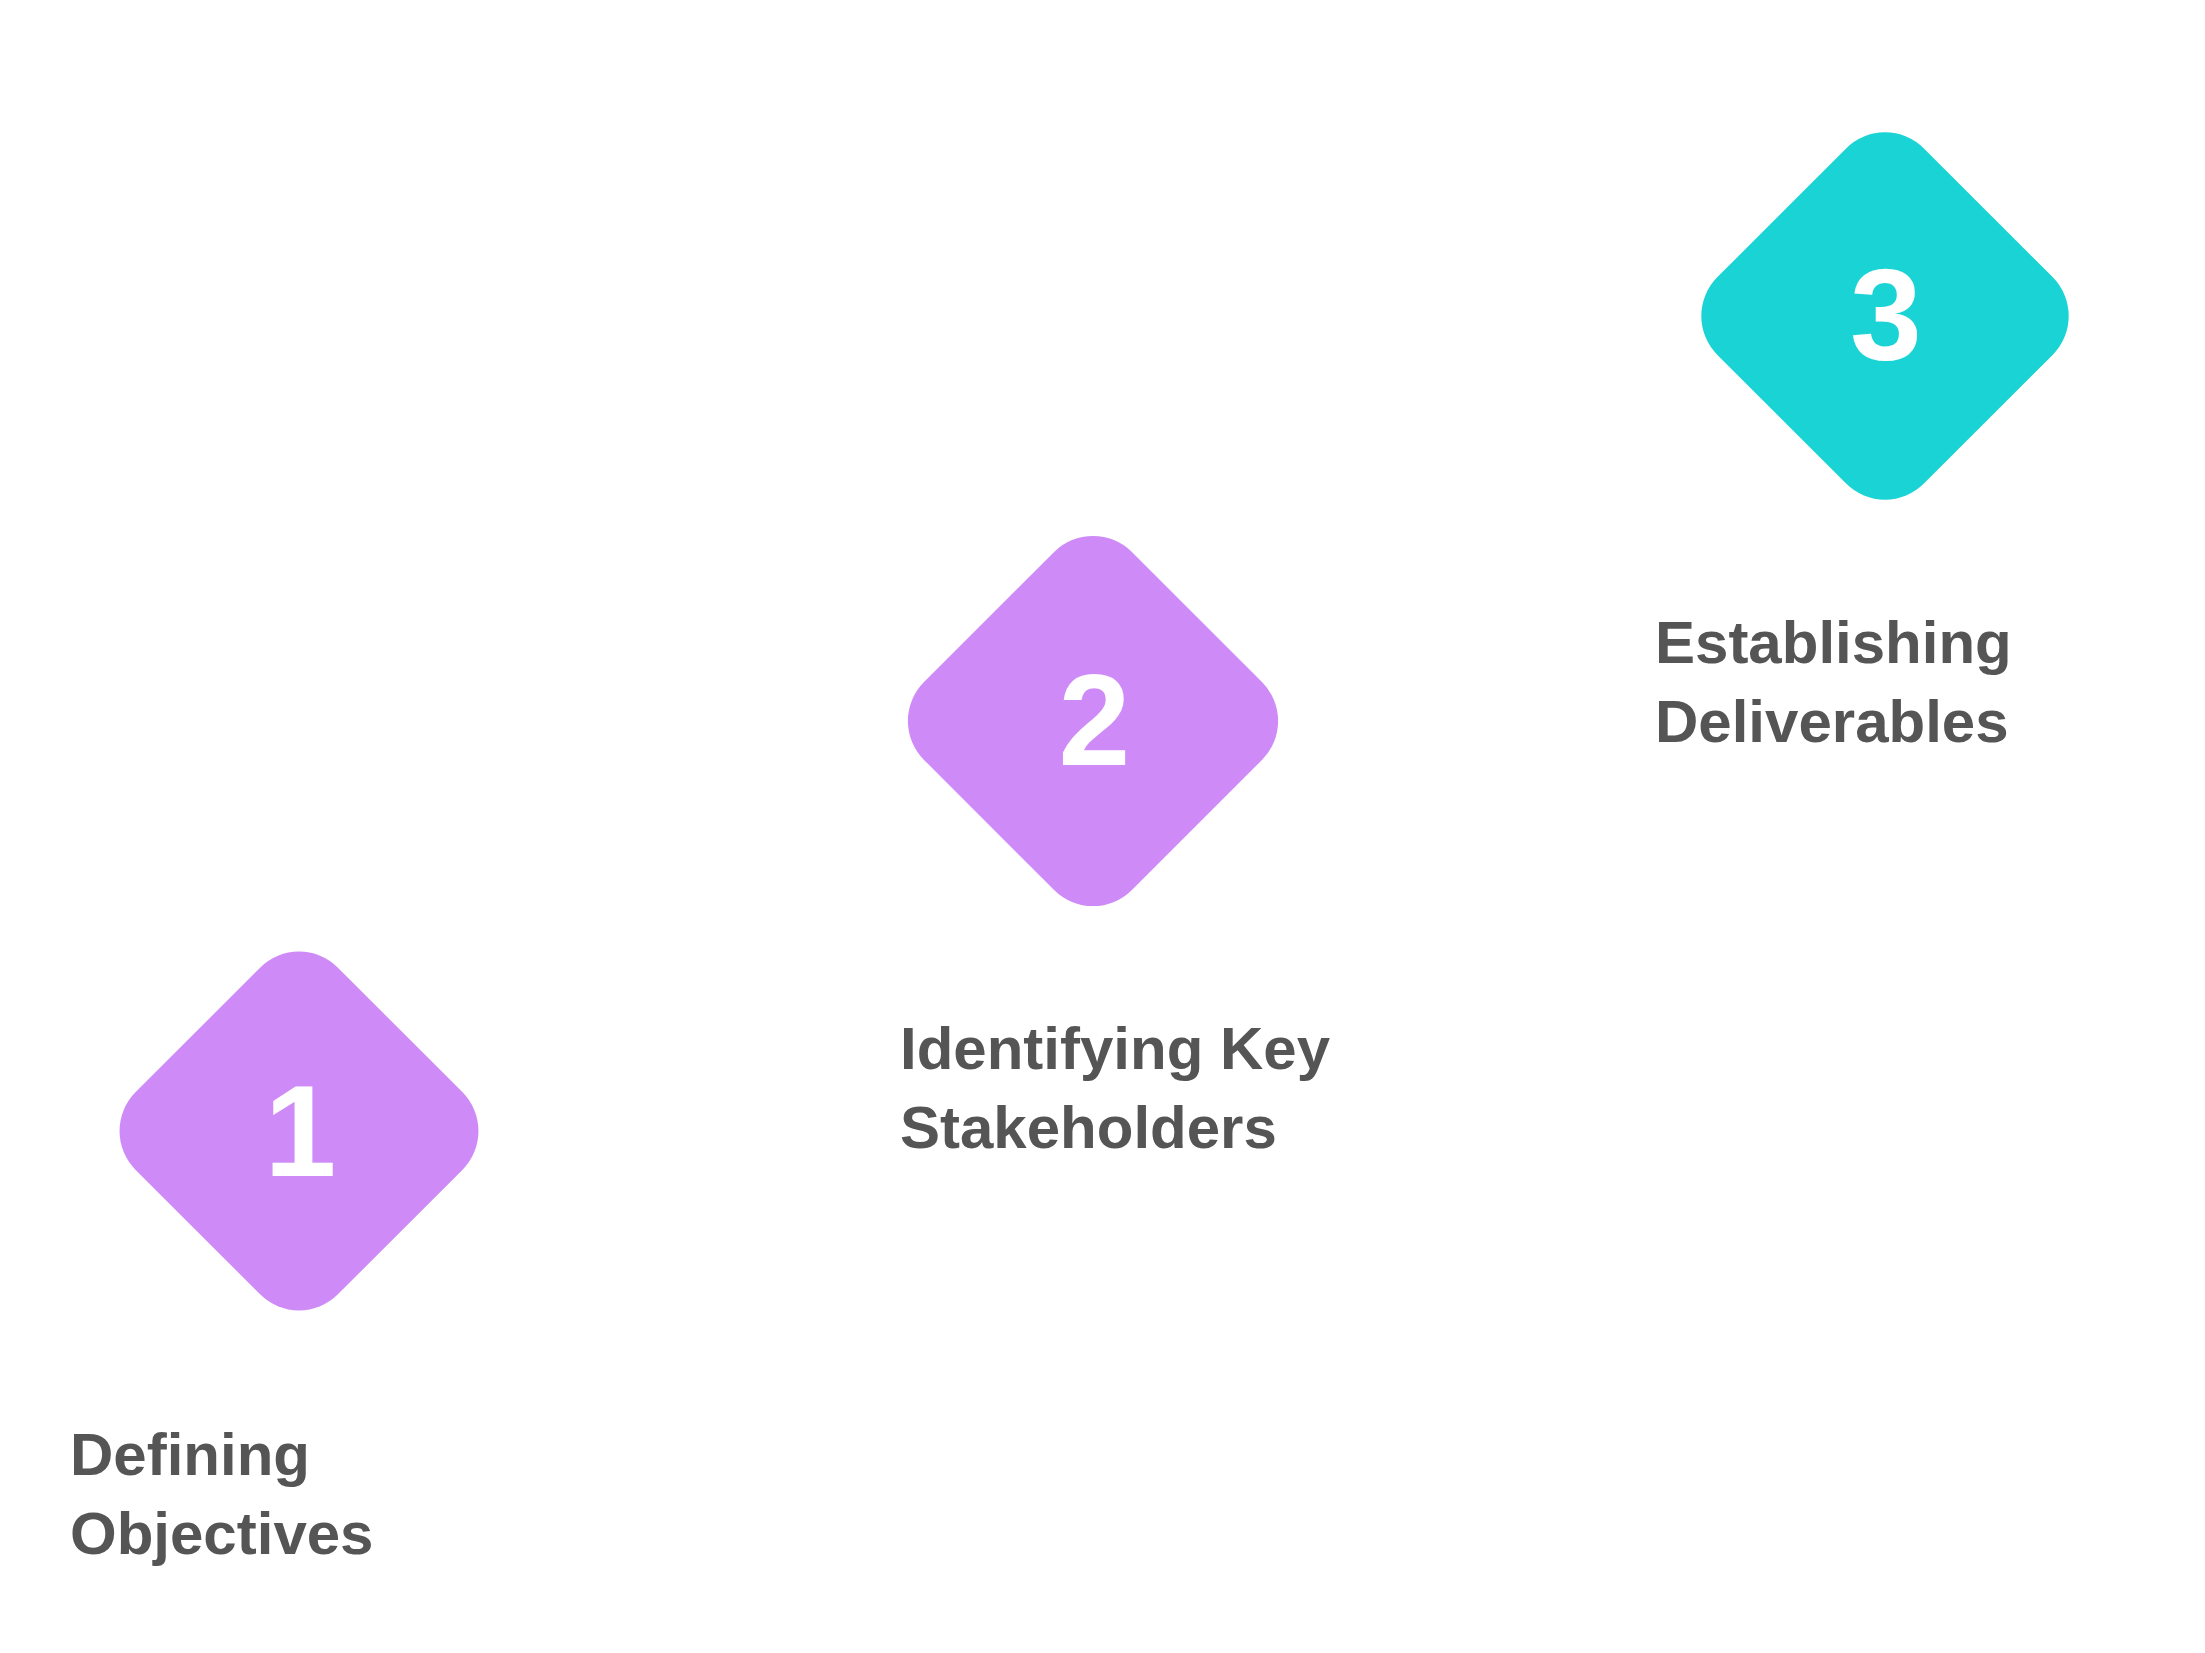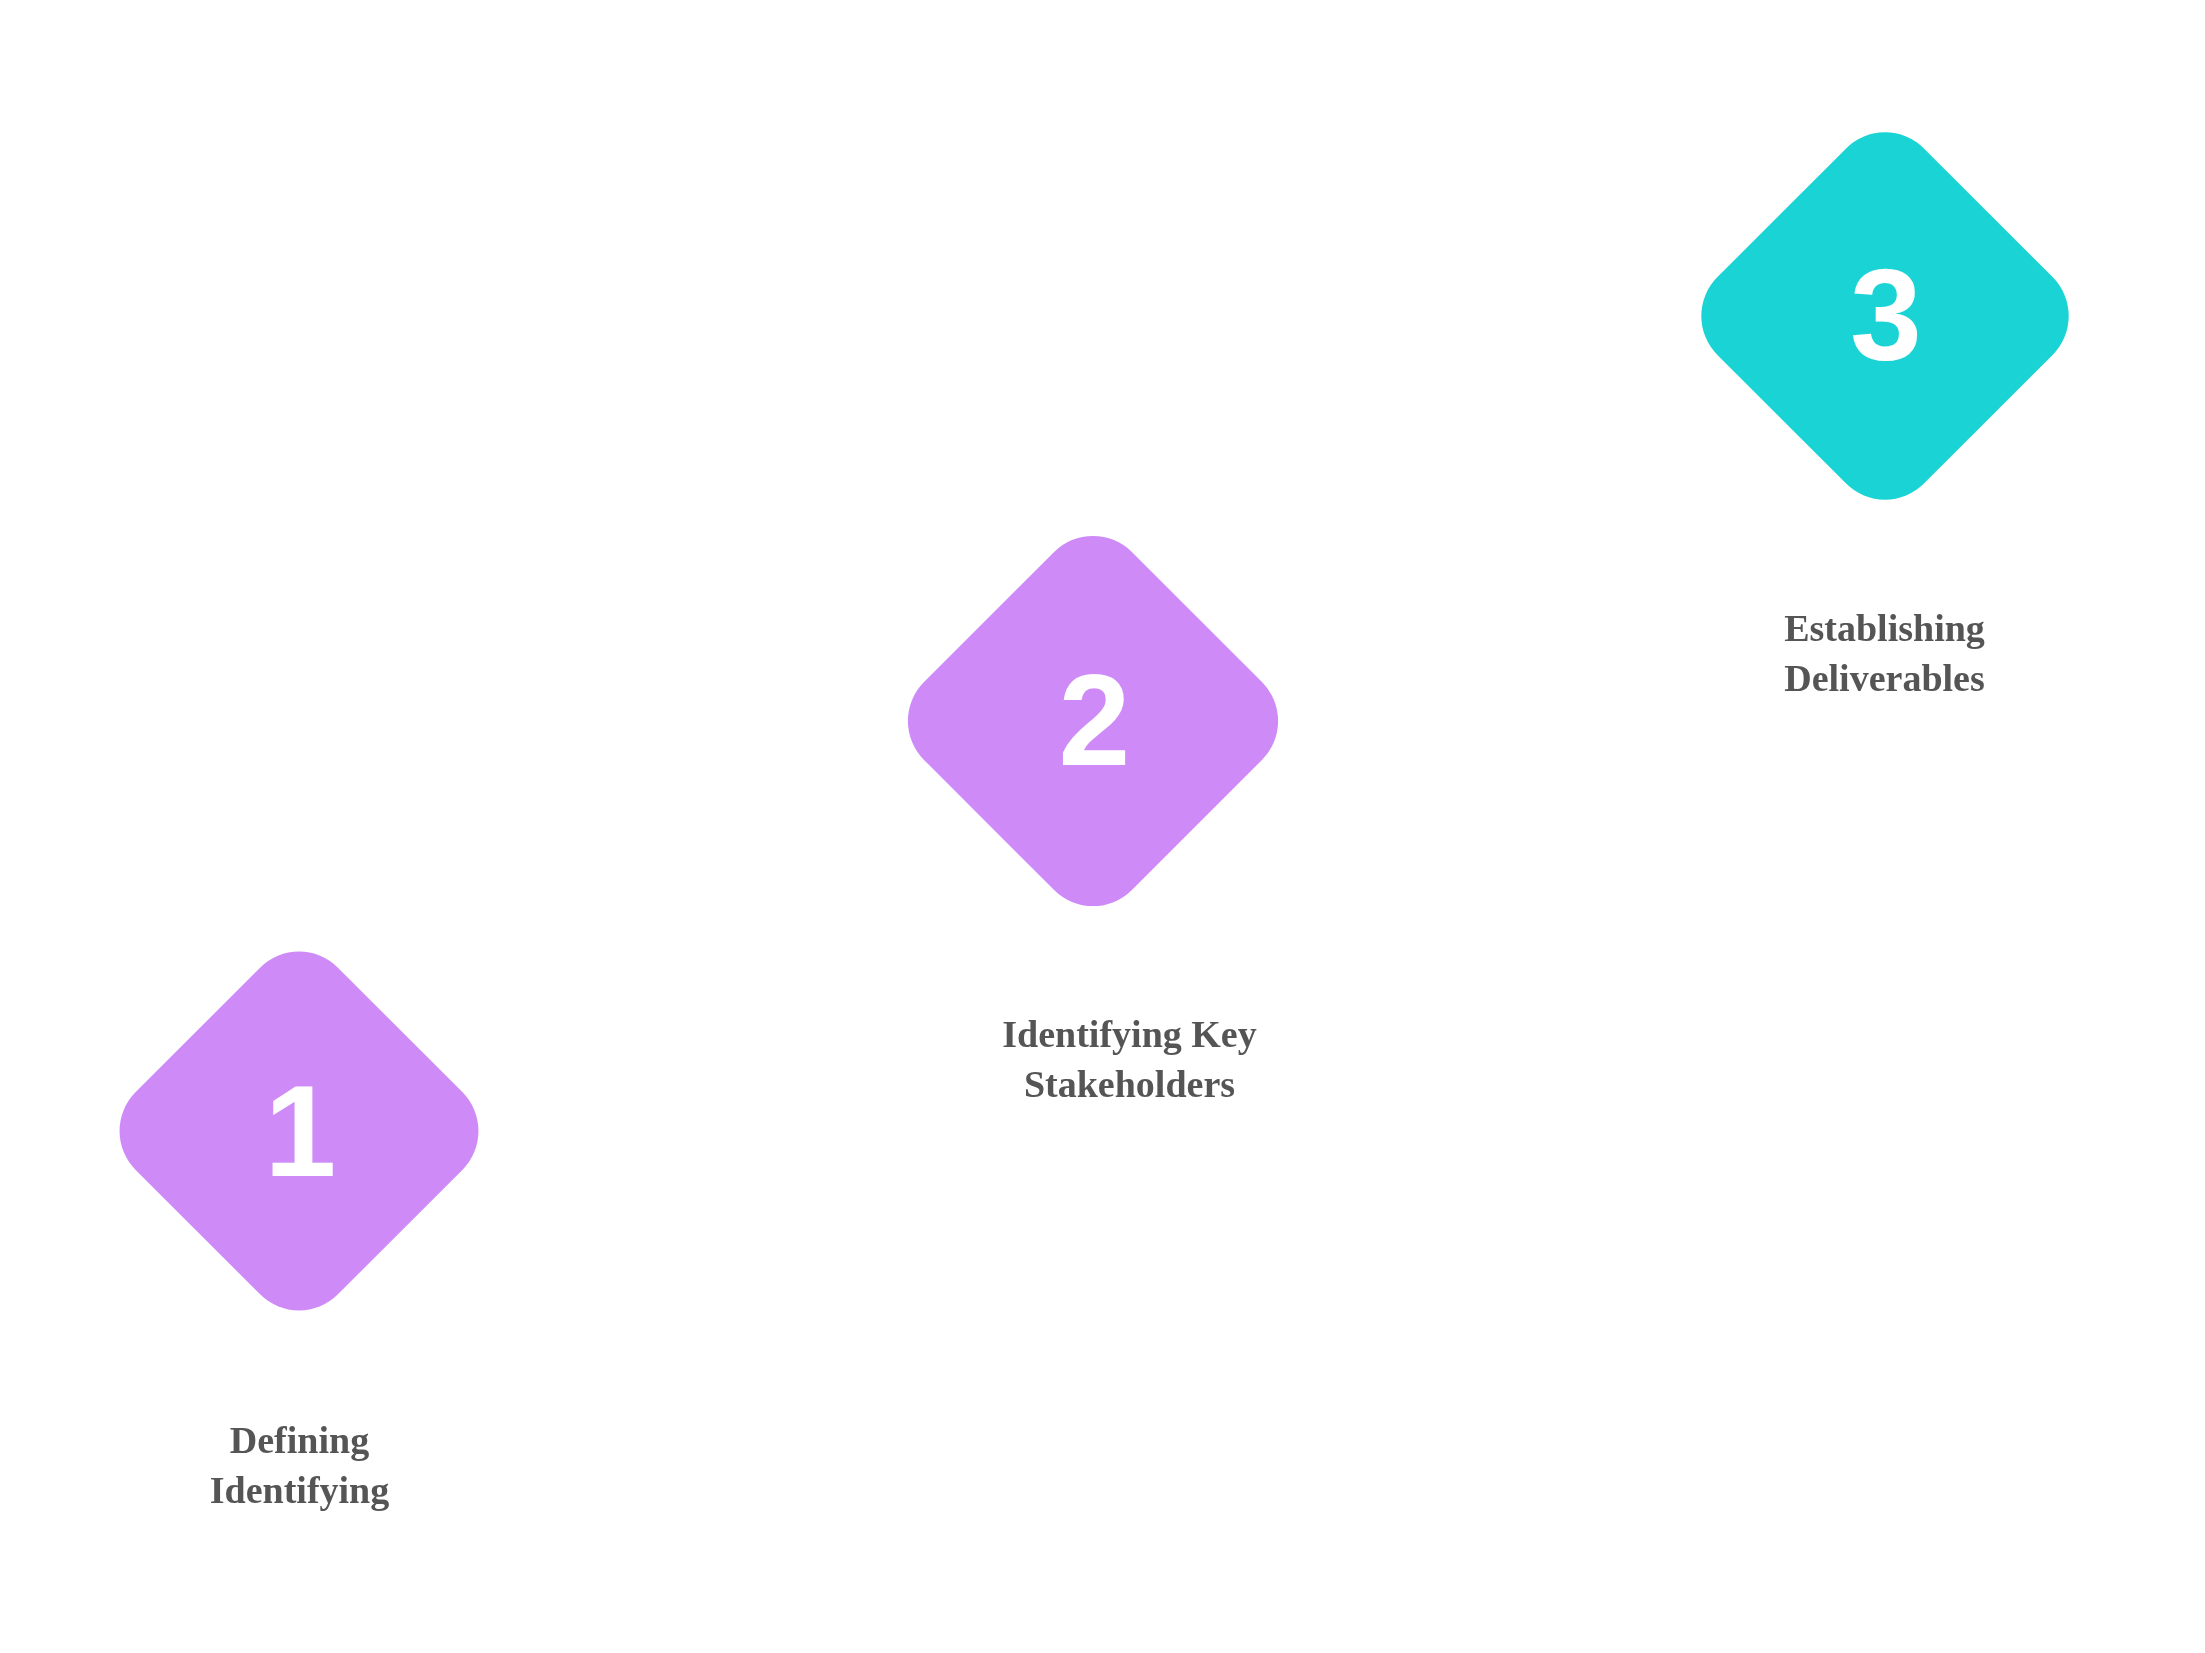--- a/index.html
+++ b/index.html
@@ -51,26 +51,26 @@
     font-weight: bold;
     font-size: 129px;
     line-height: 1;
     letter-spacing: -1.5px;
     font-family: "Liberation Sans", sans-serif;
     user-select: none;
   }
 
   .step-caption {
     position: absolute;
-    text-align: center;
+    text-align: left;
     color: #555555;
     font-weight: bold;
-    font-size: 38px;
+    font-size: 60px;
     line-height: 1.32;
-    font-family: Liberation Serif, serif;
+    font-family: Liberation Sans, sans-serif;
     white-space: pre-line;
   }
 
   
   #step-1 .diamond-wrap { left: 97px; top: 928px; width: 405px; height: 406px; }
   #step-1 .diamond      { width: 286px; height: 286px; left: 59px; top: 60px; }
   #step-1 .diamond-number { width: 405px; height: 406px; }
   #step-1 .step-caption { left: 70px; top: 1415px; width: 459px; }
 
   
@@ -89,21 +89,21 @@
 <body>
 
 <div id="canvas" style="background: rgb(255, 255, 255);">
 
   <div class="step" id="step-1">
     <div class="diamond-wrap">
       <div class="diamond" style="background: rgb(206, 139, 247);"></div>
       <div class="diamond-number" style="color: rgb(255, 255, 255);">1</div>
     </div>
     <div class="step-caption" style="color: rgb(85, 85, 85);">Defining
-Identifying</div>
+Objectives</div>
   </div>
 
   <div class="step" id="step-2">
     <div class="diamond-wrap">
       <div class="diamond" style="background: rgb(206, 139, 247);"></div>
       <div class="diamond-number" style="color: rgb(255, 255, 255);">2</div>
     </div>
     <div class="step-caption" style="color: rgb(85, 85, 85);">Identifying Key
 Stakeholders</div>
   </div>

